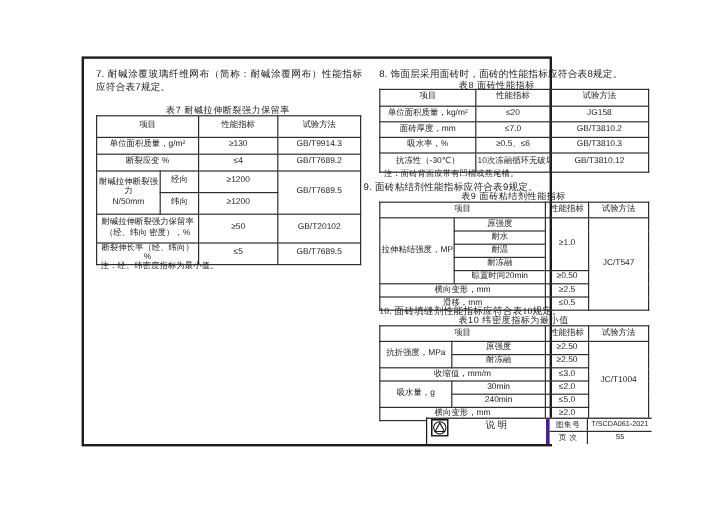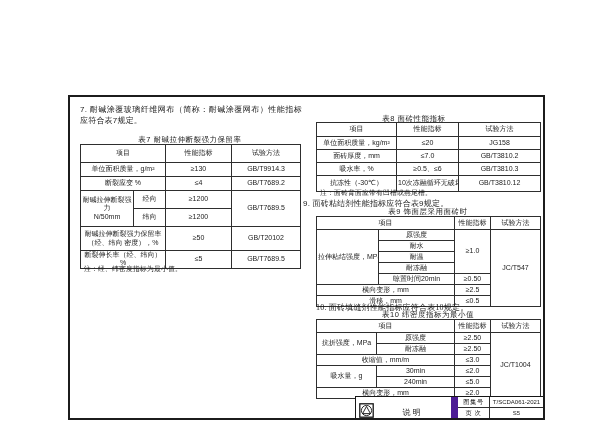--- a/index.html
+++ b/index.html
@@ -2,43 +2,43 @@
 <html><head>
 <meta charset="utf-8">
 <style>
   html,body{margin:0;padding:0;}
   body{
     width:600px;height:424px;position:relative;background:#ffffff;
     font-family:"Liberation Sans","DejaVu Sans",sans-serif;color:#1b1b1b;
     -webkit-font-smoothing:antialiased;
   }
   .frame{
-    position:absolute;left:68px;top:47px;width:477px;height:325px;
-    border:2px solid #1c1c1c;box-sizing:border-box;background:#fff;margin-top:48px;
+    position:absolute;left:68px;top:47px;width:392px;height:325px;
+    border:2px solid #1c1c1c;box-sizing:border-box;background:#fff;
   }
   .frame-inner{position:absolute;left:0;top:0;width:473px;height:321px;}
   .col{position:absolute;}
   .para{font-size:8px;line-height:11px;letter-spacing:0.2px;text-align:justify;}
   .tbl-title{font-size:7.5px;text-align:center;letter-spacing:0.5px;}
   .doc-table{border-collapse:collapse;table-layout:fixed;border:1.5px solid #151515;}
   .doc-table td{
     border:1px solid #2e2e2e;text-align:center;vertical-align:middle;
     font-size:7px;line-height:1.2;padding:0 1px;overflow:hidden;
   }
   .pre{white-space:pre-line;}
   .nowrap{white-space:nowrap;font-size:6.5px;letter-spacing:0;}
   .note{font-size:6.8px;letter-spacing:0.2px;}
   .titleblock{
     position:absolute;left:285px;top:299px;width:188px;height:22px;
     border-top:1.8px solid #151515;border-left:1.8px solid #151515;
     box-sizing:border-box;display:flex;background:#fff;
   }
   .tb-left{
-    width:102px;display:flex;align-items:flex-end;
-    border-right:7px solid #4c1d95;box-sizing:border-box;padding-left:3px;
+    width:102px;display:flex;align-items:flex-start;
+    border-right:3px solid #4c1d95;box-sizing:border-box;padding-left:3px;
   }
   .tb-title{flex:1;text-align:center;font-size:8px;letter-spacing:2px;}
   .tb-right{flex:1;display:flex;flex-direction:column;}
   .tb-row{flex:1;display:flex;box-sizing:border-box;}
   .tb-row + .tb-row{border-top:1px solid #2e2e2e;}
   .tb-label{
     width:32px;border-right:1px solid #2e2e2e;box-sizing:border-box;
     font-size:6.3px;display:flex;align-items:center;justify-content:center;
     letter-spacing:0.5px;
   }
@@ -102,20 +102,21 @@
       <tr>
         <td colspan="2" style="height:13px">断裂伸长率（经、纬向）%</td>
         <td>≤5</td>
         <td>GB/T7689.5</td>
       </tr>
     </tbody>
       </table>
 
     <div class="col note" style="left:14px;top:167px;width:216px;">注：经、纬密度指标为最小值。</div>
 
+    <div class="col para" style="left:246px;top:7px;width:228px;">8. 饰面层采用面砖时，面砖的性能指标应符合表8规定。</div>
     <div class="col tbl-title" style="left:232px;top:17px;width:224px;">表8  面砖性能指标</div>
 
     <table class="doc-table" style="position:absolute;left:246px;top:25px;width:224px;">
       <colgroup>
           <col style="width:80px">
           <col style="width:62px">
           <col style="width:82px">
         </colgroup>
       <tbody>
           <tr>
@@ -141,21 +142,21 @@
       <tr>
         <td style="height:15px">抗冻性（-30℃）</td>
         <td class="nowrap">10次冻融循环无破坏</td>
         <td>GB/T3810.12</td>
       </tr>
     </tbody>
       </table>
 
     <div class="col note" style="left:250px;top:91px;width:220px;">注：面砖背面应带有凹槽或燕尾槽。</div>
     <div class="col para" style="left:233px;top:101px;width:228px;">9. 面砖粘结剂性能指标应符合表9规定。</div>
-    <div class="col tbl-title" style="left:246px;top:110px;width:224px;">表9  饰面层采用面砖时</div>
+    <div class="col tbl-title" style="left:246px;top:110px;width:224px;">表9  面砖粘结剂性能指标</div>
 
     <table class="doc-table" style="position:absolute;left:246px;top:119px;width:224px;">
       <colgroup>
           <col style="width:62px">
           <col style="width:76px">
           <col style="width:36px">
           <col style="width:50px">
         </colgroup>
       <tbody>
           <tr>

